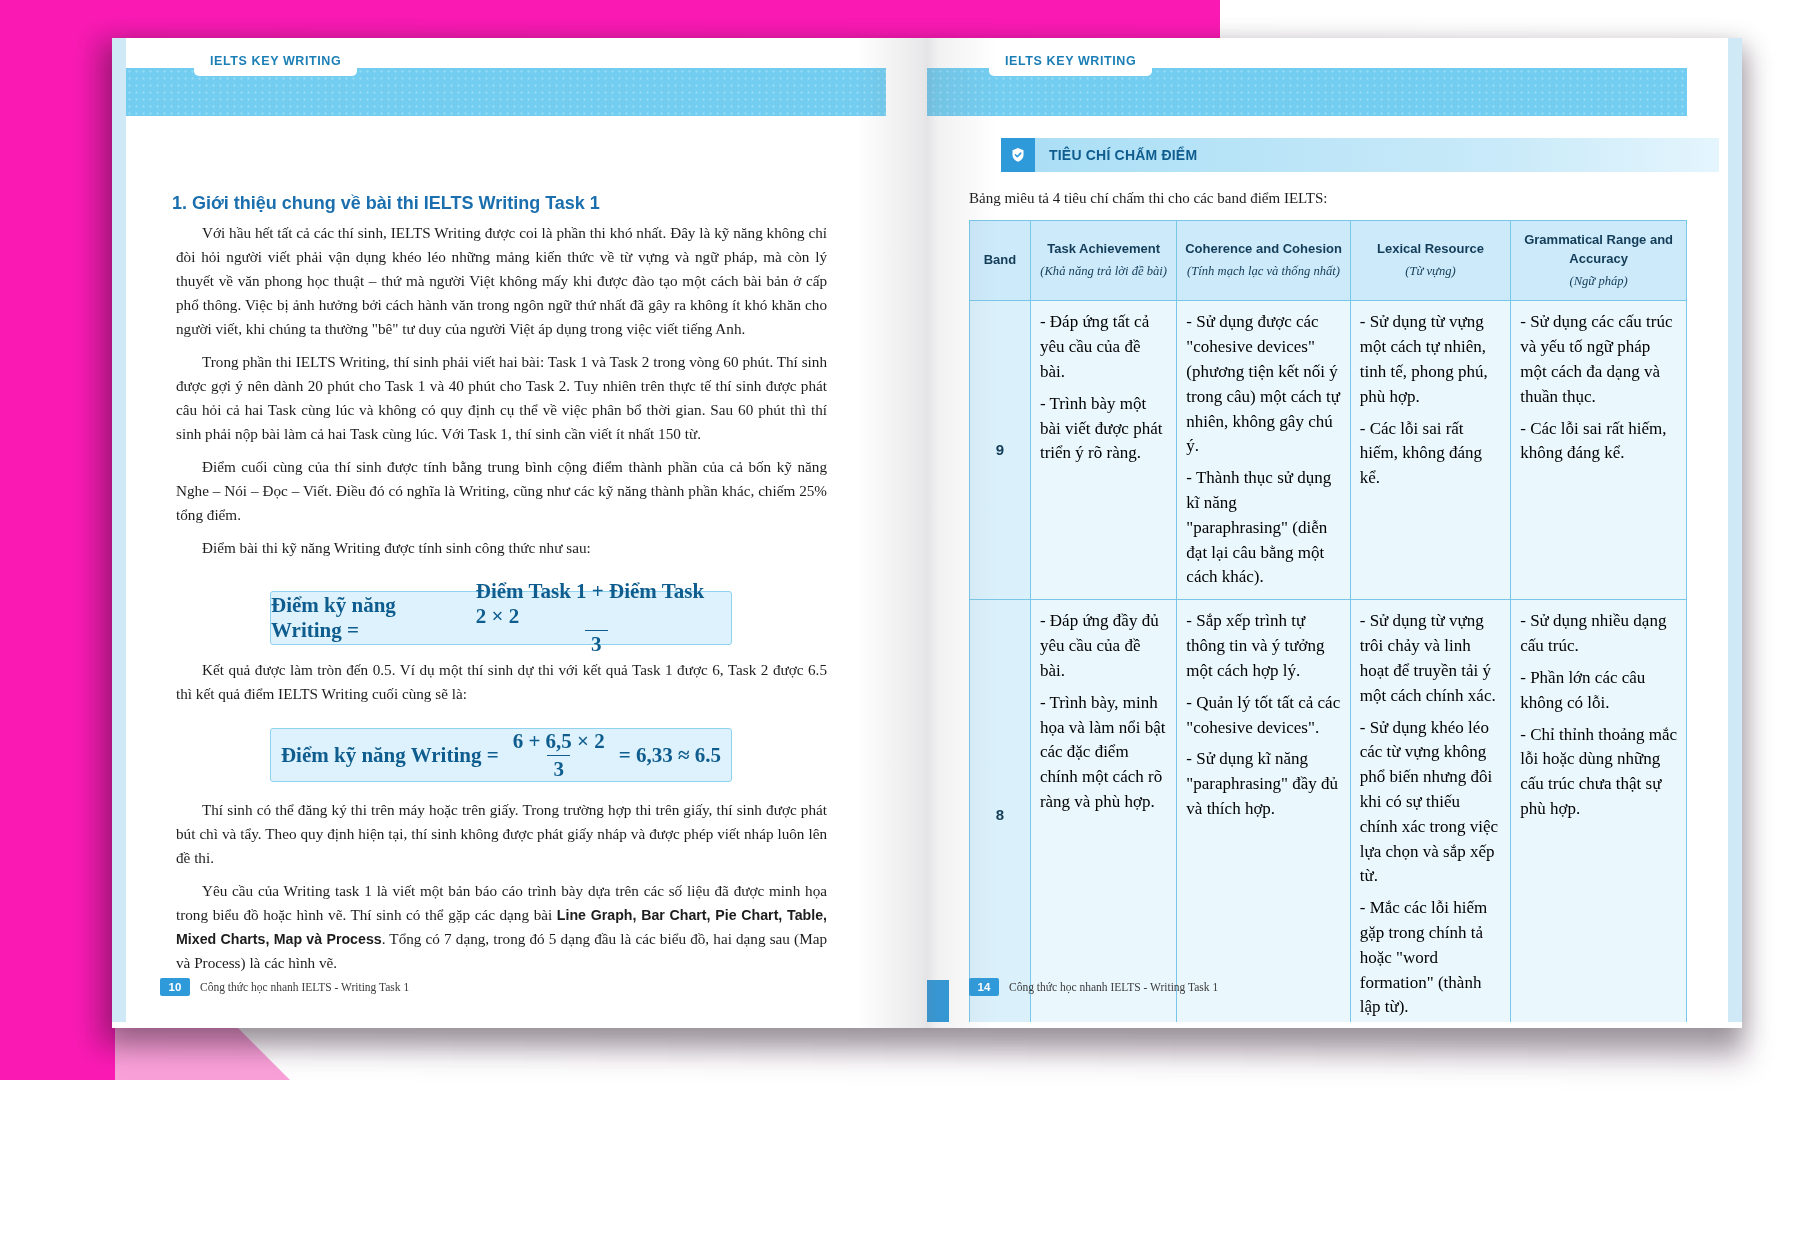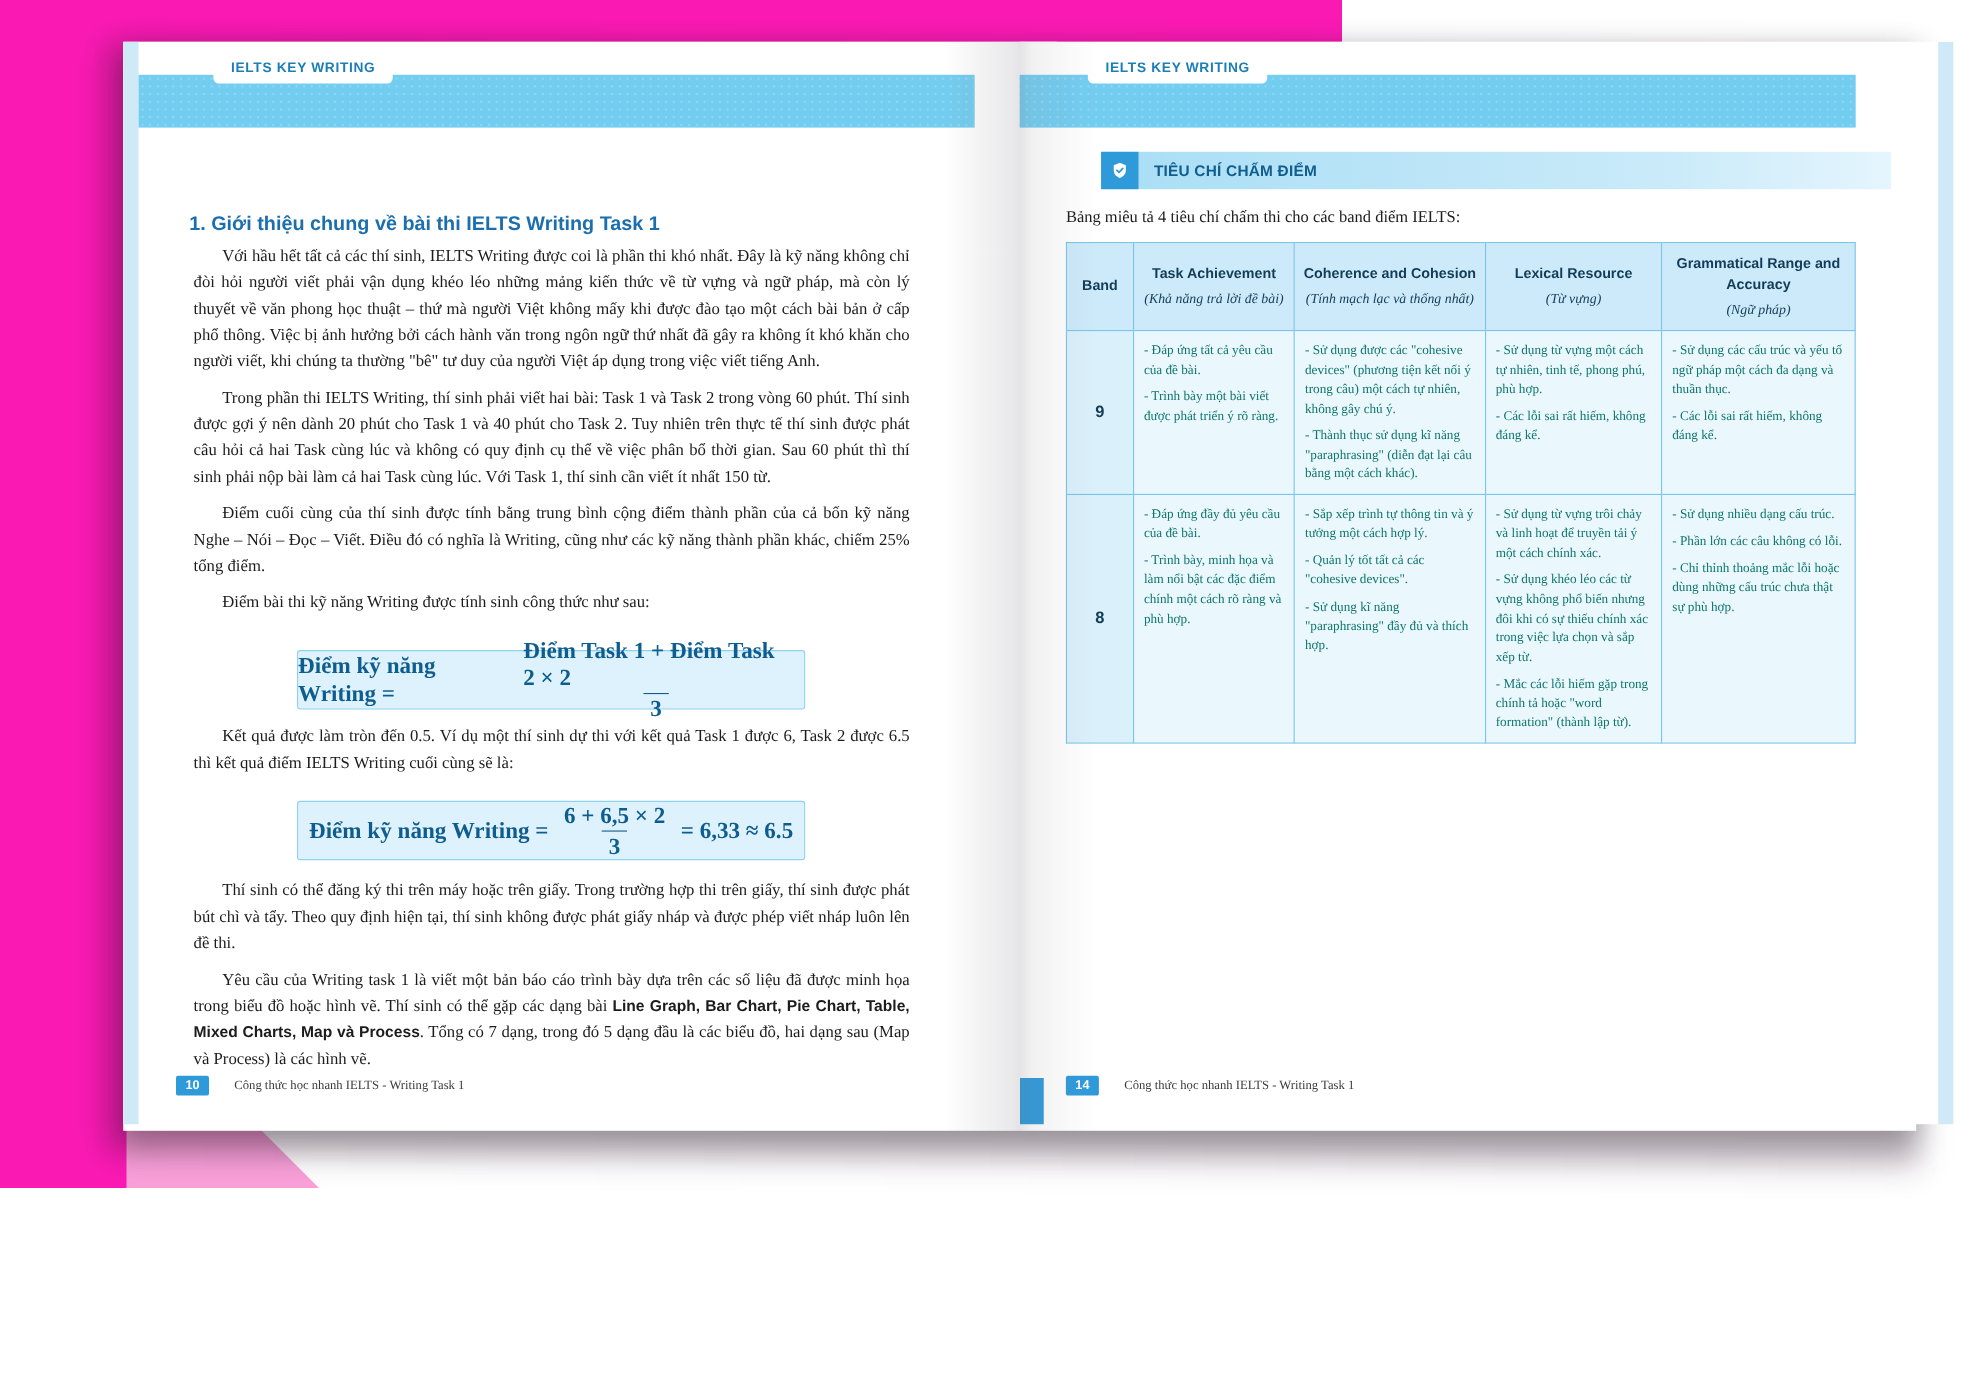--- a/index.html
+++ b/index.html
@@ -89,21 +89,20 @@
   }
 
   
   .page {
     position: absolute;
     top: 0;
     width: 815px;
     height: 984px;
     background: #ffffff;
     overflow: hidden;
-    padding-left: 34px;
   }
   .page-left  { left: 0; }
   .page-right { left: 815px; }
 
   
   .gutter {
     position: absolute;
     left: 745px;
     top: 0;
     width: 140px;
@@ -230,21 +229,21 @@
   }
   .frac .num { padding: 0 6px 1px 6px; }
   .frac .den { padding: 1px 6px 0 6px; border-top: 1.6px solid #0f5d8e; }
 
   
   .footer {
     position: absolute;
     bottom: 26px;
     display: flex;
     align-items: center;
-    gap: 23px;
+    gap: 10px;
   }
   .footer .pagenum {
     background: #2f9ada;
     color: #ffffff;
     font-size: 11.5px;
     font-weight: bold;
     padding: 3px 8px;
     border-radius: 2px;
     min-width: 14px;
     text-align: center;
@@ -279,23 +278,23 @@
     position: absolute;
     border-collapse: collapse;
     table-layout: fixed;
     font-family: "Liberation Serif", serif;
   }
   table.criteria th,
   table.criteria td {
     border: 1px solid #78c7e8;
     vertical-align: top;
     padding: 9px 9px;
-    font-size: 12px;
+    font-size: 17px;
     line-height: 1.46;
-    color: #0f766e;
+    color: #000000;
   }
   table.criteria thead th {
     background: #cdeafa;
     text-align: center;
     vertical-align: middle;
     font-family: "Liberation Sans", sans-serif;
     font-size: 13px;
     font-weight: bold;
     color: #123c57;
     padding: 10px 6px;

